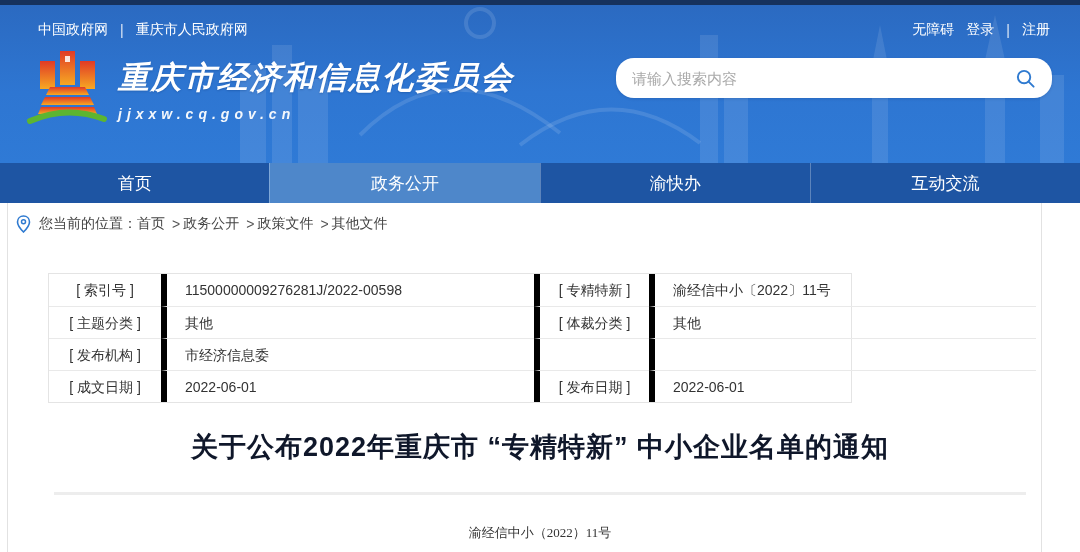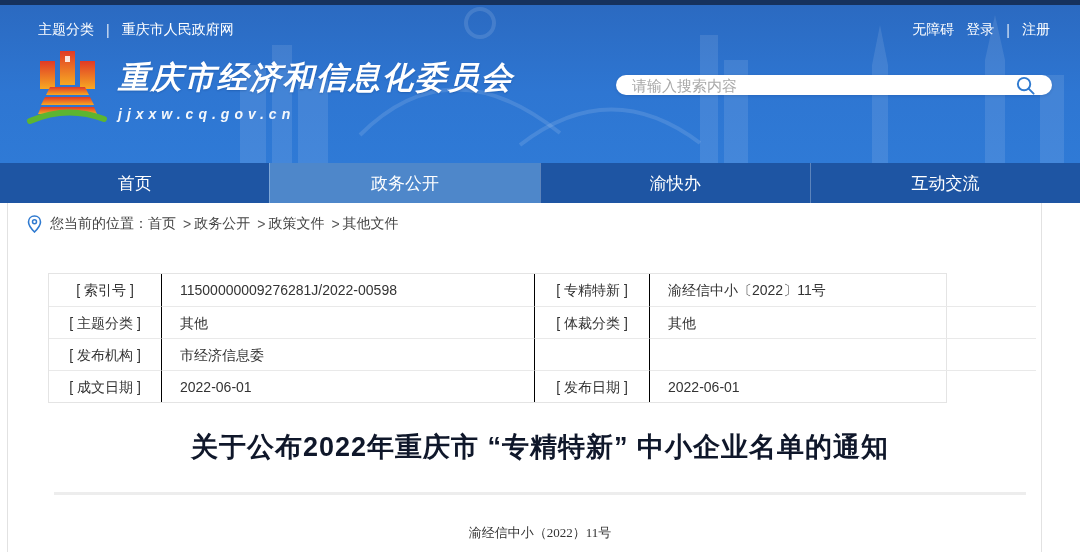--- a/index.html
+++ b/index.html
@@ -16,50 +16,50 @@
   .topbar .grp { display:flex; align-items:center; gap:12px; }
   .topbar .lnk { cursor:pointer; white-space:nowrap; }
   .topbar .sep { opacity:.85; }
 
   .brand { position:relative; display:flex; align-items:center; margin:8px 0 0 26px; color:#fff; }
   .logo { width:82px; height:84px; flex:0 0 auto; }
   .brand-text { margin-left:10px;font-style:italic; }
   .site-title { font-size:31px; font-weight:bold; letter-spacing:2px; text-shadow:0 1px 2px rgba(0,40,100,.25); }
   .site-url { margin-top:7px; font-size:14px; font-weight:bold; letter-spacing:5px; opacity:.95; }
 
-  .search { position:absolute; top:70px; right:28px; width:436px; height:20px; background:#fff;
+  .search { position:absolute; top:53px; right:28px; width:436px; height:40px; background:#fff;
     border-radius:18px; display:flex; align-items:center; padding:0 16px; box-shadow:0 1px 3px rgba(0,30,80,.15); }
   .search input { flex:1; border:none; outline:none; font-size:15px; color:#555; background:transparent;
     font-family:"Liberation Sans","DejaVu Sans",sans-serif; }
   .search input::placeholder { color:#a9a9a9; }
   .search .mag { width:21px; height:21px; flex:0 0 auto; cursor:pointer; }
 
   
   .nav { display:flex; height:40px; background:#1e55a3; }
   .nav .tab { flex:1; display:flex; align-items:center; justify-content:center; color:#fff;
     font-size:17px; cursor:pointer; position:relative; }
   .nav .tab + .tab { border-left:1px solid rgba(255,255,255,.28); }
   .nav .tab.active { background:#4e87ca; }
 
   
   .lower { position:relative; height:349px; background:#fff; }
   .edge-line { position:absolute; top:0; bottom:0; width:1px; background:#e2e2e2; }
   .edge-line.left { left:7px; } .edge-line.right { left:1041px; }
 
-  .breadcrumb { display:flex; align-items:center; height:42px; padding-left:27px; font-size:14px; color:#444; }
+  .breadcrumb { display:flex; align-items:center; height:42px; padding-left:16px; font-size:14px; color:#444; }
   .breadcrumb .pin { width:15px; height:18px; margin-right:8px; flex:0 0 auto; }
   .breadcrumb .crumb { cursor:pointer; }
   .breadcrumb .bsep { margin:0 3px 0 7px; color:#555; }
 
-  .meta-table { margin:28px 0 0 48px; width:899px; border:1px solid #e4e4e4;
+  .meta-table { margin:28px 0 0 48px; width:804px; border:1px solid #e4e4e4;
     display:grid; grid-template-columns:112px 373px 115px 387px; font-size:14px; color:#333; }
   .meta-table .cell { height:32px; line-height:32px; white-space:nowrap; overflow:hidden; }
   .meta-table .lbl { text-align:center; }
   .meta-table .val { padding-left:18px; }
-  .meta-table .cell.bl { border-left:1px solid #000000; }
+  .meta-table .cell.bl { border-left:6px solid #000000; }
   .meta-table .cell.bt { border-top:1px solid #e9e9e9; }
 
   .article-title { margin-top:26px; text-align:center; font-size:27px; font-weight:700;
     color:#0f172a; letter-spacing:1px; }
   .title-divider { margin:27px auto 0; width:972px; height:3px; background:#ededed; }
   .doc-number { margin-top:29px; text-align:center; font-size:13px; color:#333;
     font-family:"Liberation Serif","DejaVu Serif",serif; }
 </style>
 </head>
 <body>
@@ -80,21 +80,21 @@
     <g fill="none" stroke="rgba(255,255,255,0.12)" stroke-width="4">
       <path d="M360,130 Q450,40 560,128"></path>
       <path d="M520,140 Q610,70 700,138"></path>
       <circle cx="480" cy="18" r="14"></circle>
       <path d="M1130,120 Q1170,90 1210,120"></path>
     </g>
   </svg>
 
   <div class="topbar">
     <div class="grp">
-      <span class="lnk">主题分类</span>
+      <span class="lnk">中国政府网</span>
       <span class="sep">|</span>
       <span class="lnk">重庆市人民政府网</span>
     </div>
     <div class="grp">
       <span class="lnk">无障碍</span>
       <span class="lnk">登录</span>
       <span class="sep">|</span>
       <span class="lnk">注册</span>
     </div>
   </div>

